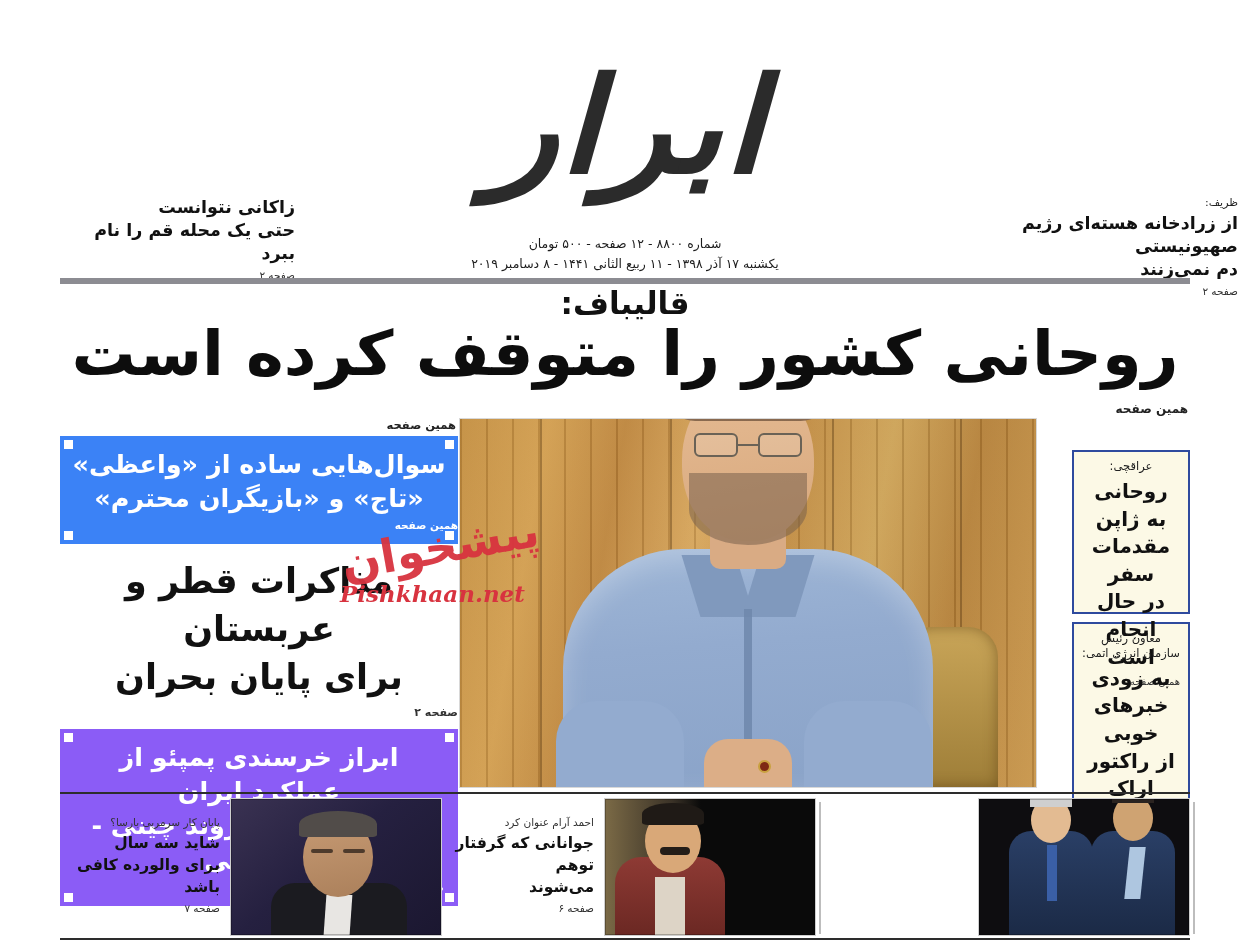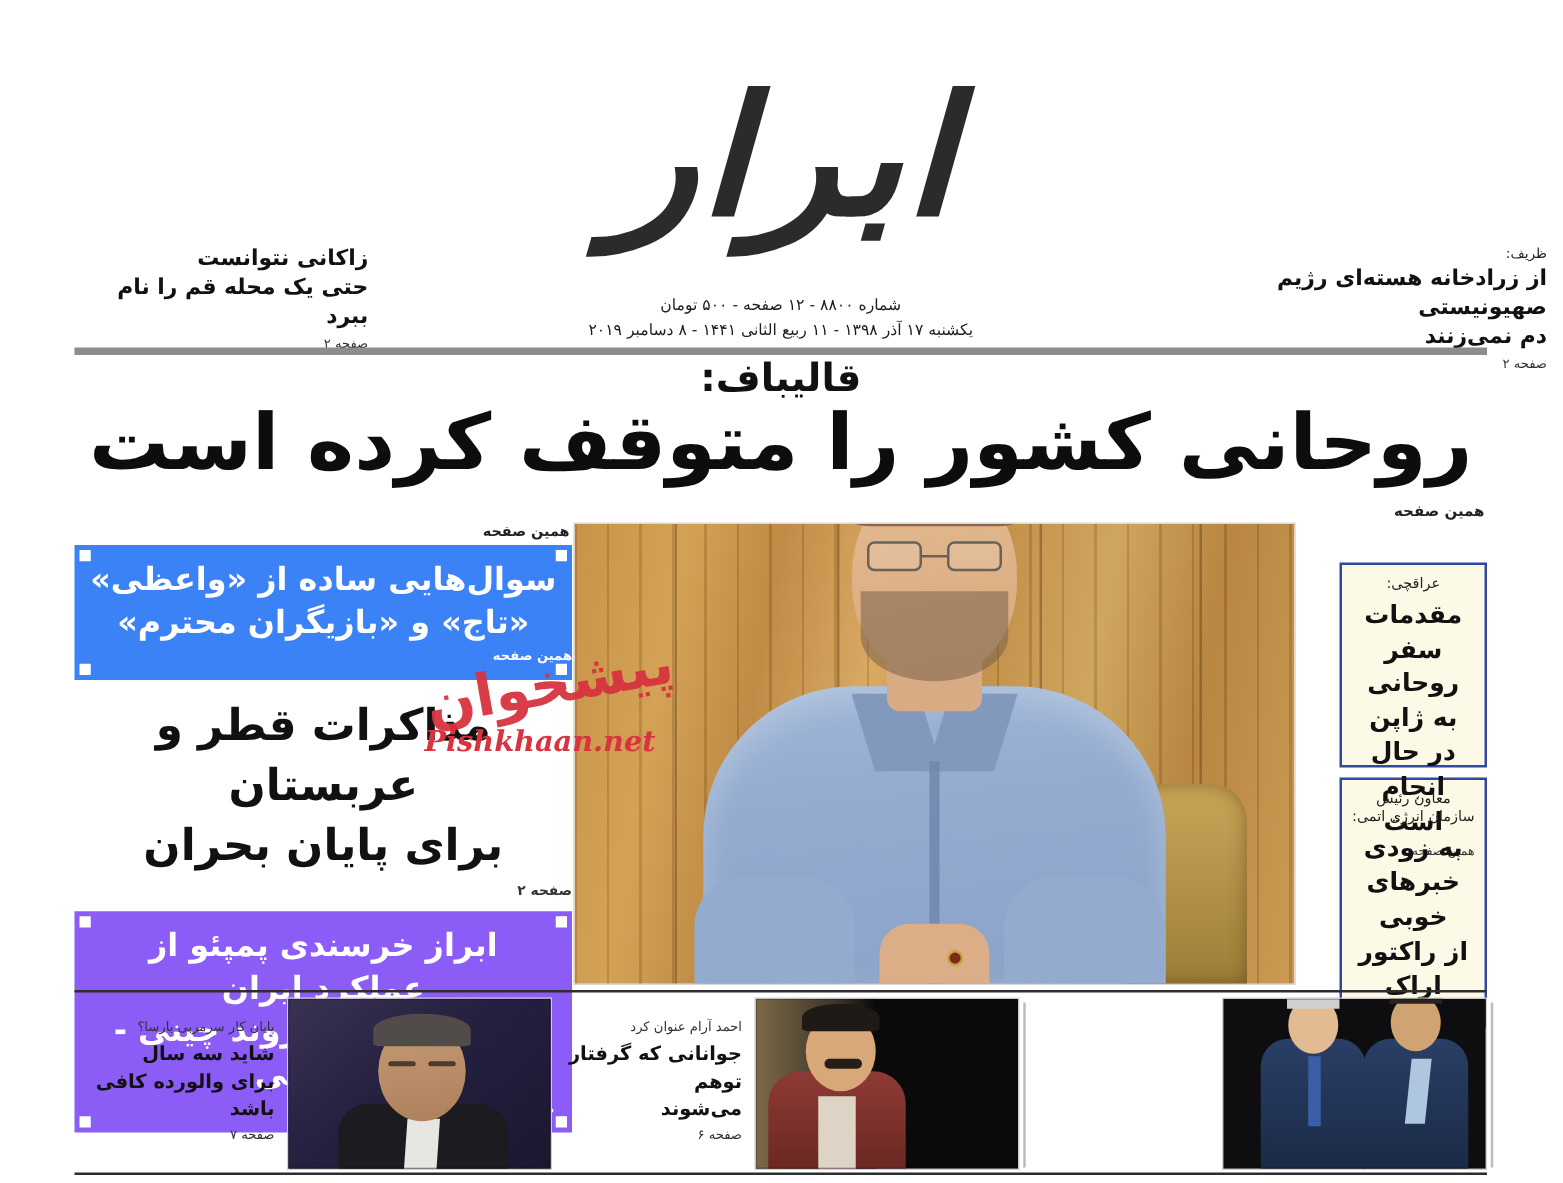--- a/index.html
+++ b/index.html
@@ -643,22 +643,22 @@
     <div class="lead-page">همین صفحه</div>
   </div>
 
   <div class="main-area">
 
     <div class="col-right">
 
       <div class="side-box first">
         <div class="side-kicker">عراقچی:</div>
         <div class="side-head">
+          <div>روحانی به ژاپن</div>
           <div>مقدمات سفر</div>
-          <div>روحانی به ژاپن</div>
           <div>در حال</div>
           <div>انجام است</div>
         </div>
         <div class="side-page">همین صفحه</div>
       </div>
 
       <div class="side-box second">
         <div class="side-kicker">معاون رئیس سازمان انرژی اتمی:</div>
         <div class="side-head">
           <div>به زودی</div>

